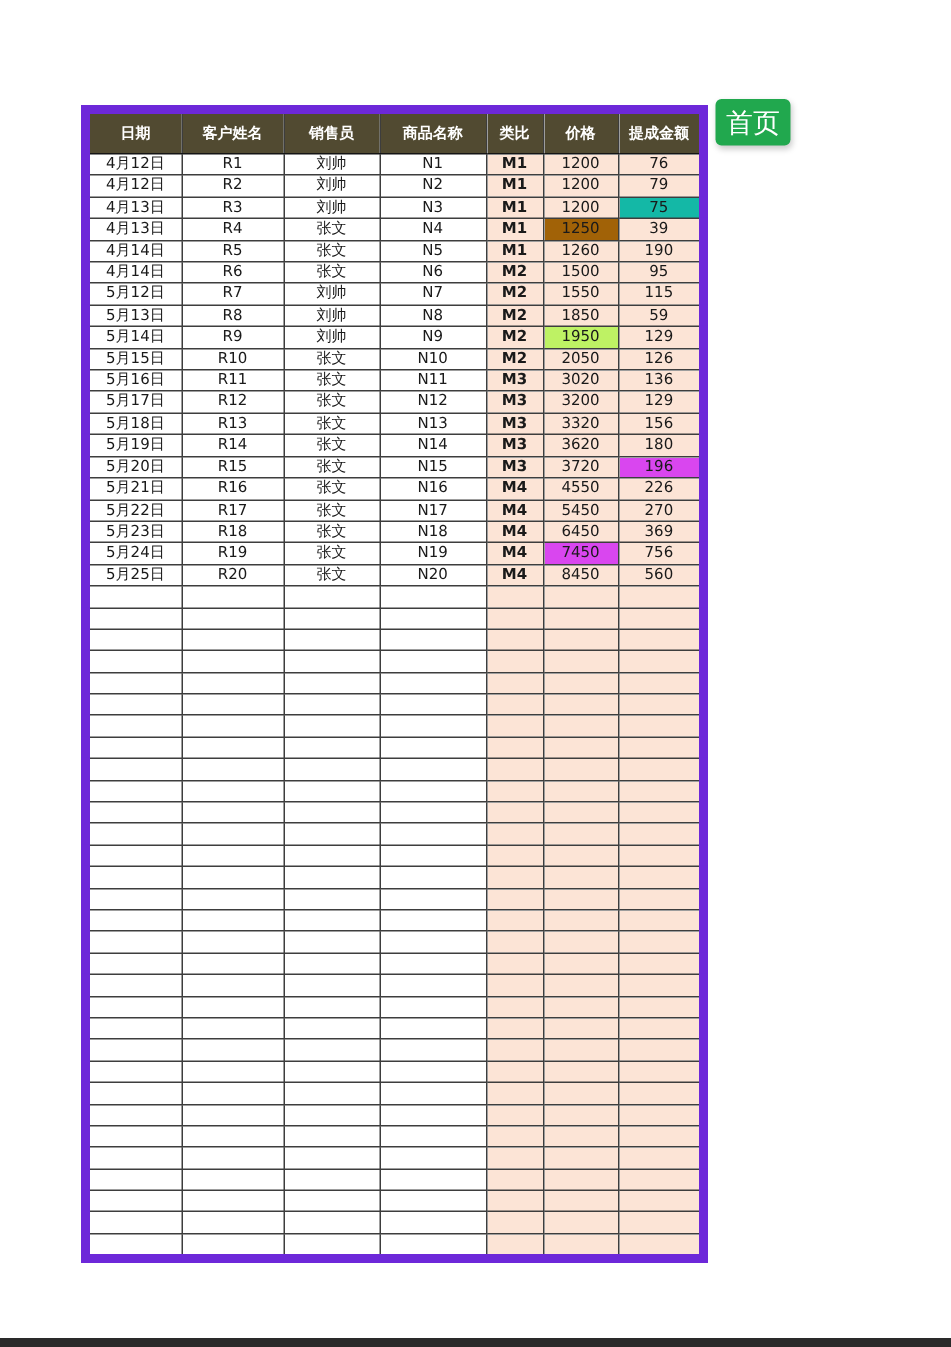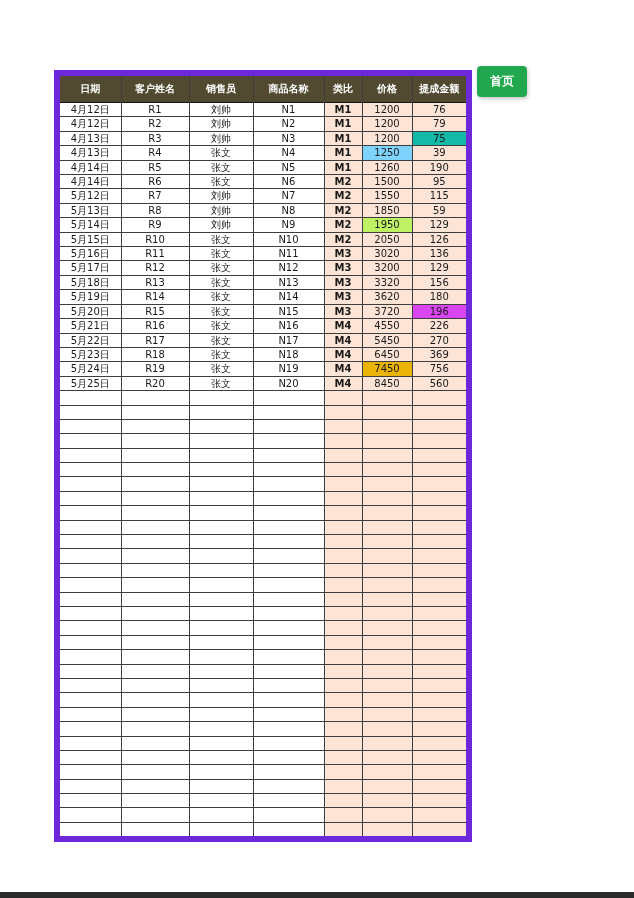--- a/index.html
+++ b/index.html
@@ -21,21 +21,21 @@
   .sheet-table thead th{
     height:26px;font-weight:bold;font-size:10px;
     border-bottom:1px solid #141414;
   }
   .sheet-table tbody td{height:13.4px;line-height:13.4px;background:#ffffff;}
   .sheet-table tbody td.hl{}
   .sheet-table tbody td.cat{font-weight:bold;}
   .home-button{
     position:absolute;left:477px;top:66px;width:50px;height:31px;
     border:none;border-radius:4px;cursor:pointer;
-    font-family:inherit;font-size:12px;font-weight:bold;
+    font-family:inherit;font-size:18px;font-weight:normal;
     display:flex;align-items:center;justify-content:center;
     box-shadow:1px 2px 4px rgba(0,0,0,0.22);
   }
   .bottom-bar{
     position:absolute;left:0;bottom:0;width:634px;height:6px;background:#2a2a2a;
   }
 </style>
 </head>
 <body style="background: rgb(255, 255, 255);">
 
@@ -87,21 +87,21 @@
         <td class="hl cat" style="background: rgb(252, 228, 214);">M1</td>
         <td class="hl" style="background: rgb(252, 228, 214);">1200</td>
         <td class="hl" style="background: #14b8a6;">75</td>
       </tr>
       <tr>
         <td>4月13日</td>
         <td>R4</td>
         <td>张文</td>
         <td>N4</td>
         <td class="hl cat" style="background: rgb(252, 228, 214);">M1</td>
-        <td class="hl" style="background: #7dd3fc;">1250</td>
+        <td class="hl" style="background: #a16207;">1250</td>
         <td class="hl" style="background: rgb(252, 228, 214);">39</td>
       </tr>
       <tr>
         <td>4月14日</td>
         <td>R5</td>
         <td>张文</td>
         <td>N5</td>
         <td class="hl cat" style="background: rgb(252, 228, 214);">M1</td>
         <td class="hl" style="background: rgb(252, 228, 214);">1260</td>
         <td class="hl" style="background: rgb(252, 228, 214);">190</td>
@@ -222,21 +222,21 @@
         <td class="hl cat" style="background: rgb(252, 228, 214);">M4</td>
         <td class="hl" style="background: rgb(252, 228, 214);">6450</td>
         <td class="hl" style="background: rgb(252, 228, 214);">369</td>
       </tr>
       <tr>
         <td>5月24日</td>
         <td>R19</td>
         <td>张文</td>
         <td>N19</td>
         <td class="hl cat" style="background: rgb(252, 228, 214);">M4</td>
-        <td class="hl" style="background: #eab308; margin-left: 45px;">7450</td>
+        <td class="hl" style="background: #d946ef; margin-left: 45px;">7450</td>
         <td class="hl" style="background: rgb(252, 228, 214);">756</td>
       </tr>
       <tr>
         <td>5月25日</td>
         <td>R20</td>
         <td>张文</td>
         <td>N20</td>
         <td class="hl cat" style="background: rgb(252, 228, 214);">M4</td>
         <td class="hl" style="background: rgb(252, 228, 214);">8450</td>
         <td class="hl" style="background: rgb(252, 228, 214);">560</td>

